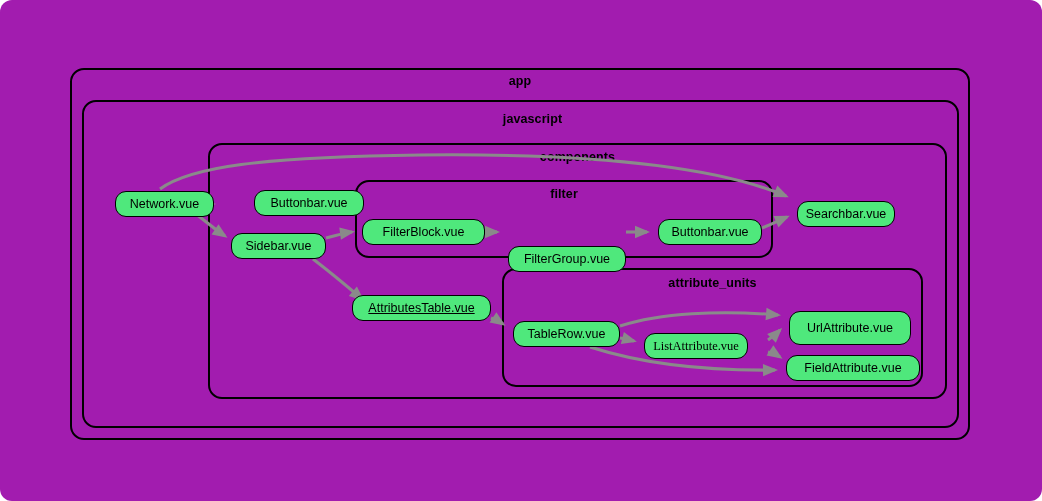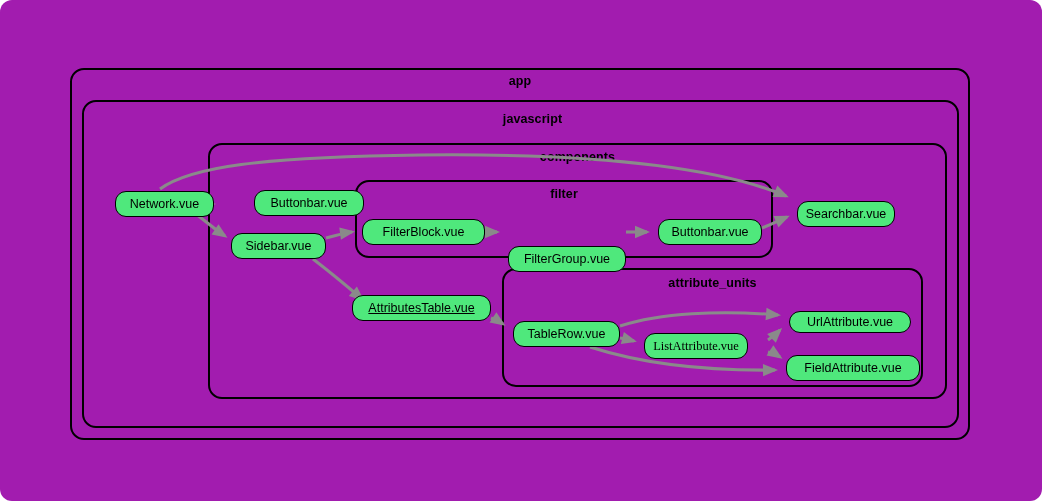--- a/index.html
+++ b/index.html
@@ -153,17 +153,17 @@
       <div class="node" style="left: 115px; top: 191px; width: 99px; height: 26px; background: rgb(79, 232, 124); border-color: rgb(0, 0, 0);">Network.vue</div>
       <div class="node" style="left: 224px; top: 190px; width: 110px; height: 26px; background: rgb(79, 232, 124); border-color: rgb(0, 0, 0); margin-left: 30px;">Buttonbar.vue</div>
       <div class="node" style="left: 231px; top: 233px; width: 95px; height: 26px; background: rgb(79, 232, 124); border-color: rgb(0, 0, 0);">Sidebar.vue</div>
       <div class="node" style="left: 797px; top: 201px; width: 98px; height: 26px; background: rgb(79, 232, 124); border-color: rgb(0, 0, 0);">Searchbar.vue</div>
       <div class="node" style="left: 352px; top: 295px; width: 139px; height: 26px; background: rgb(79, 232, 124); border-color: rgb(0, 0, 0); text-decoration: underline;">AttributesTable.vue</div>
       <div class="node" style="left: 362px; top: 219px; width: 123px; height: 26px; background: rgb(79, 232, 124); border-color: rgb(0, 0, 0);">FilterBlock.vue</div>
       <div class="node" style="left: 508px; top: 219px; width: 118px; height: 26px; background: rgb(79, 232, 124); border-color: rgb(0, 0, 0); margin-top: 27px;">FilterGroup.vue</div>
       <div class="node" style="left: 658px; top: 219px; width: 104px; height: 26px; background: rgb(79, 232, 124); border-color: rgb(0, 0, 0);">Buttonbar.vue</div>
       <div class="node" style="left: 513px; top: 321px; width: 107px; height: 26px; background: rgb(79, 232, 124); border-color: rgb(0, 0, 0);">TableRow.vue</div>
       <div class="node" style="left: 644px; top: 333px; width: 104px; height: 26px; background: rgb(79, 232, 124); border-color: rgb(0, 0, 0); font-family: Liberation Serif, serif;">ListAttribute.vue</div>
-      <div class="node" style="left: 789px; top: 311px; width: 122px; height: 22px; background: rgb(79, 232, 124); border-color: rgb(0, 0, 0);">UrlAttribute.vue</div>
+      <div class="node" style="left: 789px; top: 311px; width: 122px; height: 34px; background: rgb(79, 232, 124); border-color: rgb(0, 0, 0);">UrlAttribute.vue</div>
       <div class="node" style="left: 786px; top: 355px; width: 134px; height: 26px; background: rgb(79, 232, 124); border-color: rgb(0, 0, 0);">FieldAttribute.vue</div>
     </div>
 
 </div>
 
 </body></html>

